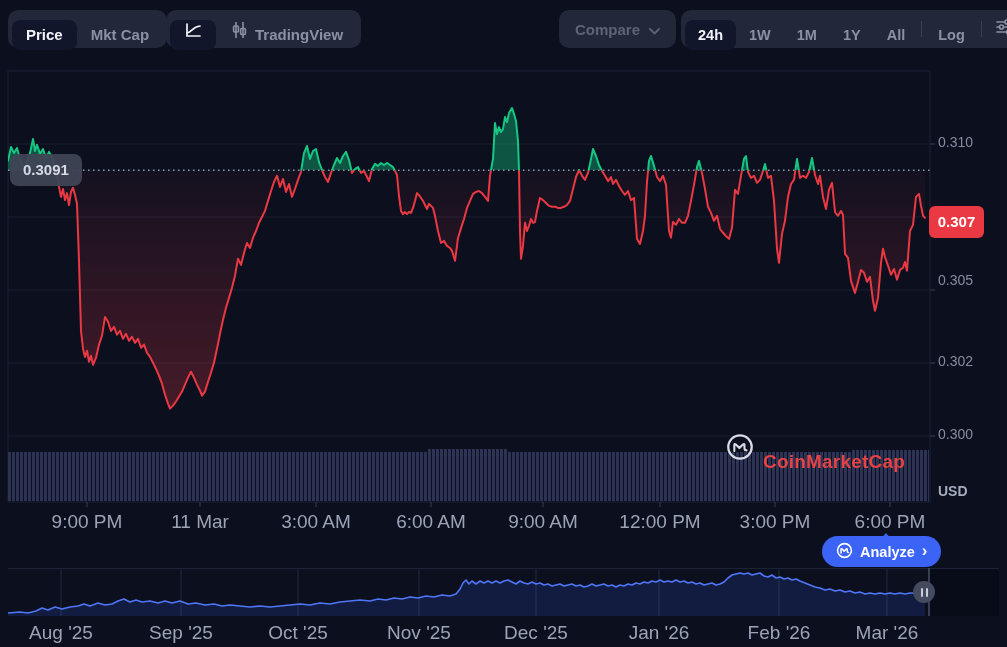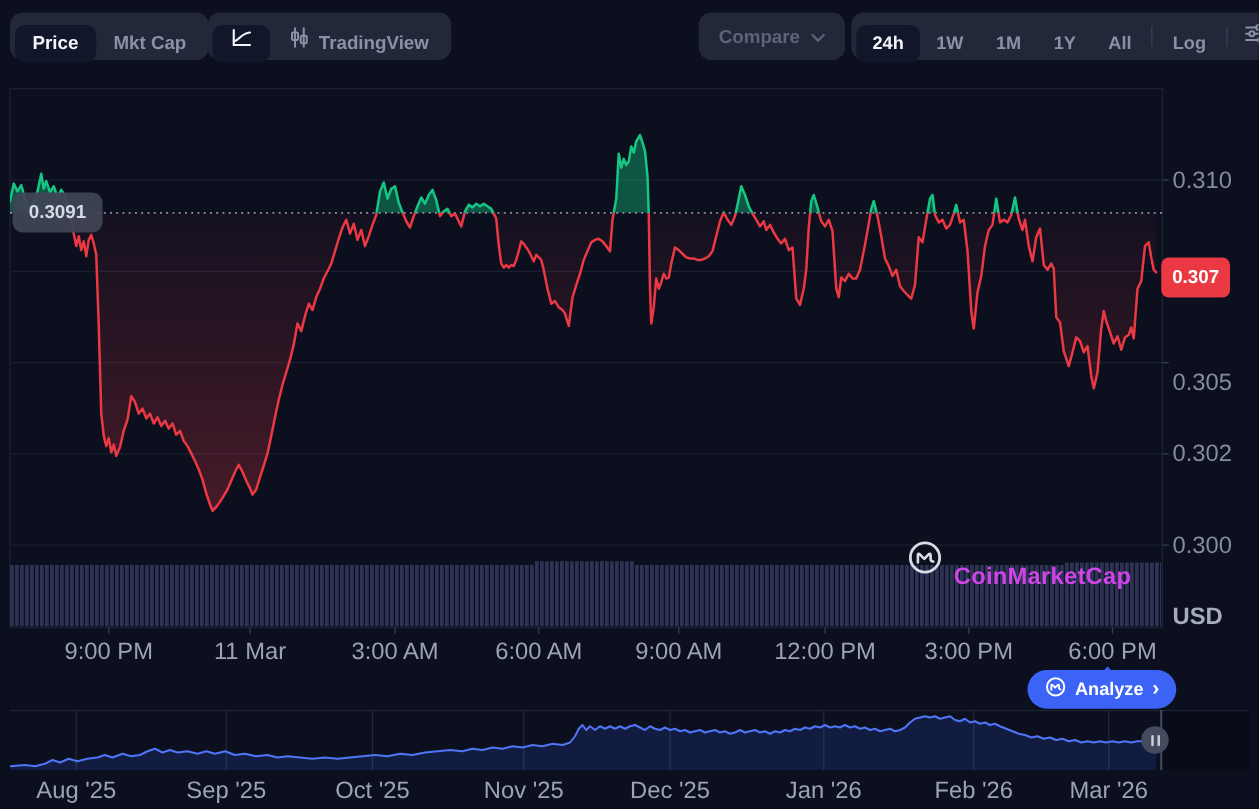--- a/index.html
+++ b/index.html
@@ -14,33 +14,33 @@
   .tb-chip.active{background:#12162b;color:#f2f4f9;}
   .g1{left:8px;}
   .g2{left:166px;}
   .g2 .icon-chip{width:46px;justify-content:center;padding:0;}
   .compare{left:559px;padding:0 16px;font-size:15px;font-weight:700;color:#5e6477;gap:9px;cursor:pointer;}
   .ranges{left:681px;}
   .ranges .tb-chip{padding:0 13px;font-size:14.5px;}
   .tb-divider{width:1px;height:16px;background:#3a4054;margin:0 3px;}
   .sliders-btn{width:38px;height:30px;display:flex;align-items:center;justify-content:center;cursor:pointer;}
   
-  .ylab{position:absolute;left:938px;width:62px;font-size:19px;color:#868ca0;}
+  .ylab{position:absolute;left:938px;width:62px;font-size:14px;color:#868ca0;}
   .usd{font-weight:700;color:#a6abbd;}
   .xlab,.mlab{position:absolute;width:90px;text-align:center;font-size:19px;color:#9ca3b5;}
   .xlab{top:511px;}
   .mlab{top:622px;}
   
   .open-pill{position:absolute;left:10px;top:154px;height:32px;line-height:32px;padding:0 13px;
              background:rgba(63,68,85,0.95);border-radius:8px;color:#d6dae5;font-size:15px;font-weight:600;text-align:right;}
   .last-badge{position:absolute;left:929px;top:206px;width:55px;height:32px;line-height:32px;text-align:center;
               background:#ea3943;border-radius:6px;color:#fff;font-size:15px;font-weight:700;}
   
   .watermark{position:absolute;left:726px;top:424px;display:flex;align-items:center;gap:9px;opacity:0.95;}
-  .watermark .wm-text{font-size:19px;font-weight:700;color:#d946ef;letter-spacing:0.2px;margin-top:27px;}
+  .watermark .wm-text{font-size:19px;font-weight:700;color:#ef4444;letter-spacing:0.2px;margin-top:27px;}
   
   .analyze{position:absolute;left:822px;top:536px;height:31px;background:#3b63f6;border-radius:16px;
            display:flex;align-items:center;gap:7px;padding:0 14px;cursor:pointer;color:#fff;
            font-size:14.5px;font-weight:700;text-align:right;}
   .analyze:before{content:"";position:absolute;top:-9px;left:58px;border:6px solid transparent;
                   border-bottom:7px solid #3b63f6;}
   .analyze .chev{font-size:17px;font-weight:700;margin-top:-2px;}
   
   .nav-handle{position:absolute;left:913px;top:581px;width:22px;height:22px;border-radius:50%;
               background:#454b5e;display:flex;align-items:center;justify-content:center;gap:3px;cursor:ew-resize;}
@@ -167,21 +167,21 @@
             <circle cx="14" cy="6" r="2"></circle>
               <circle cx="8.5" cy="11" r="2"></circle>
               <circle cx="15.5" cy="16" r="2"></circle>
           </g>
         </svg>
       </span>
     </div>
   </div>
 
   <div class="ylab" style="top:134px">0.310</div>
-  <div class="ylab" style="top:296px">0.305</div>
+  <div class="ylab" style="top:272px">0.305</div>
   <div class="ylab" style="top:353px">0.302</div>
   <div class="ylab" style="top:426px">0.300</div>
   <div class="ylab usd" style="top:483px">USD</div>
 
   <div class="xlab" style="left:42px">9:00 PM</div>
   <div class="xlab" style="left:155px">11 Mar</div>
   <div class="xlab" style="left:271px">3:00 AM</div>
   <div class="xlab" style="left:386px">6:00 AM</div>
   <div class="xlab" style="left:498px">9:00 AM</div>
   <div class="xlab" style="left:615px">12:00 PM</div>

